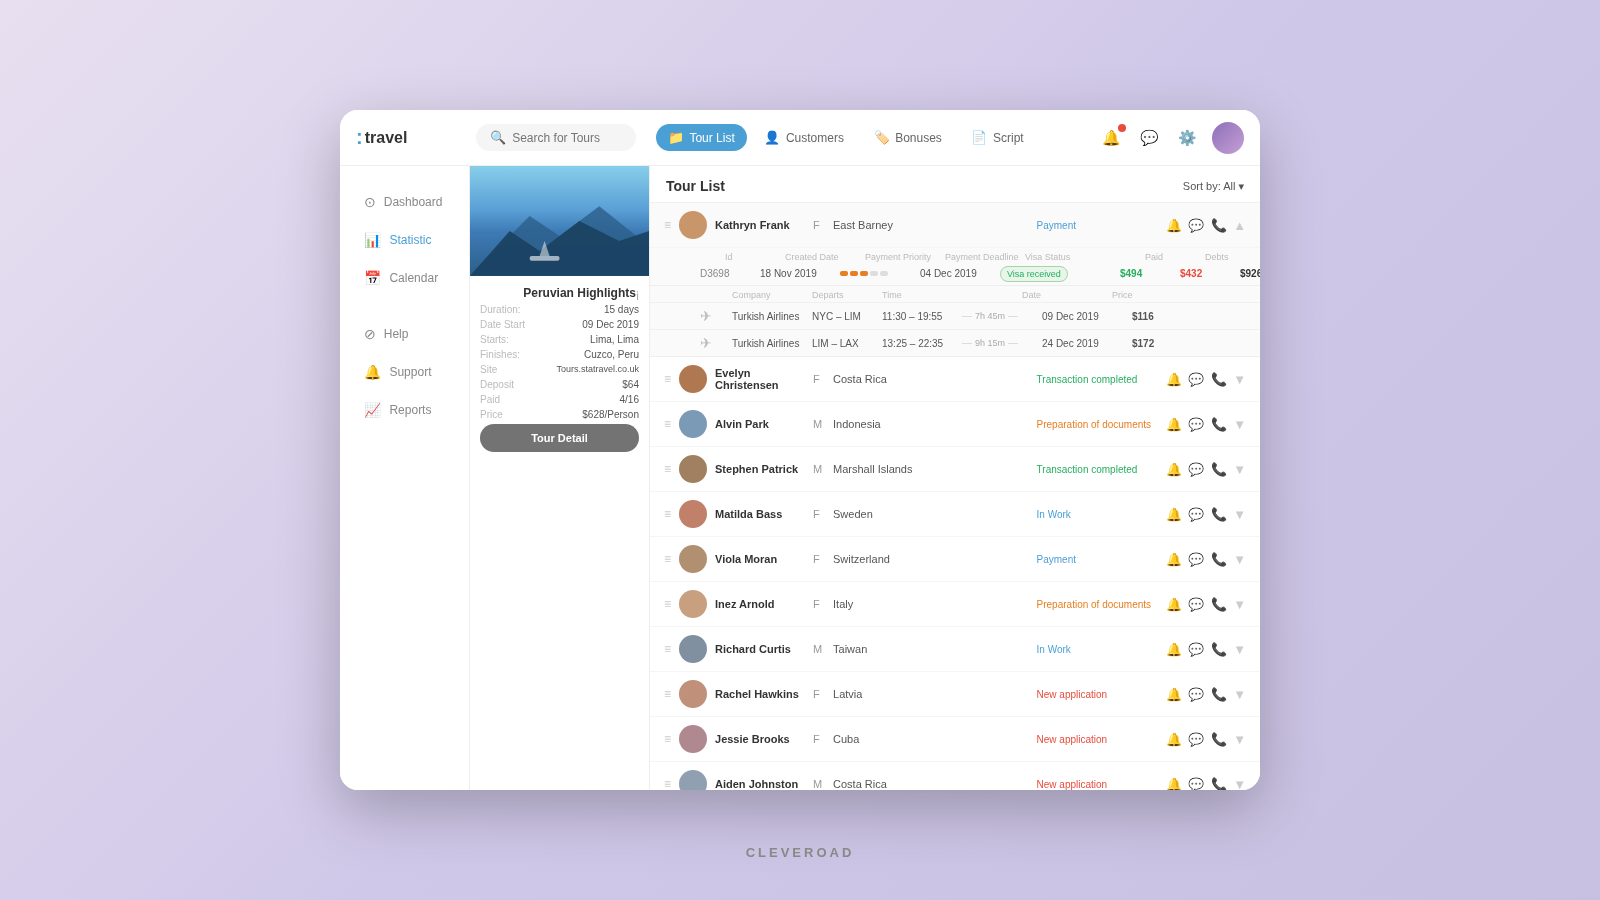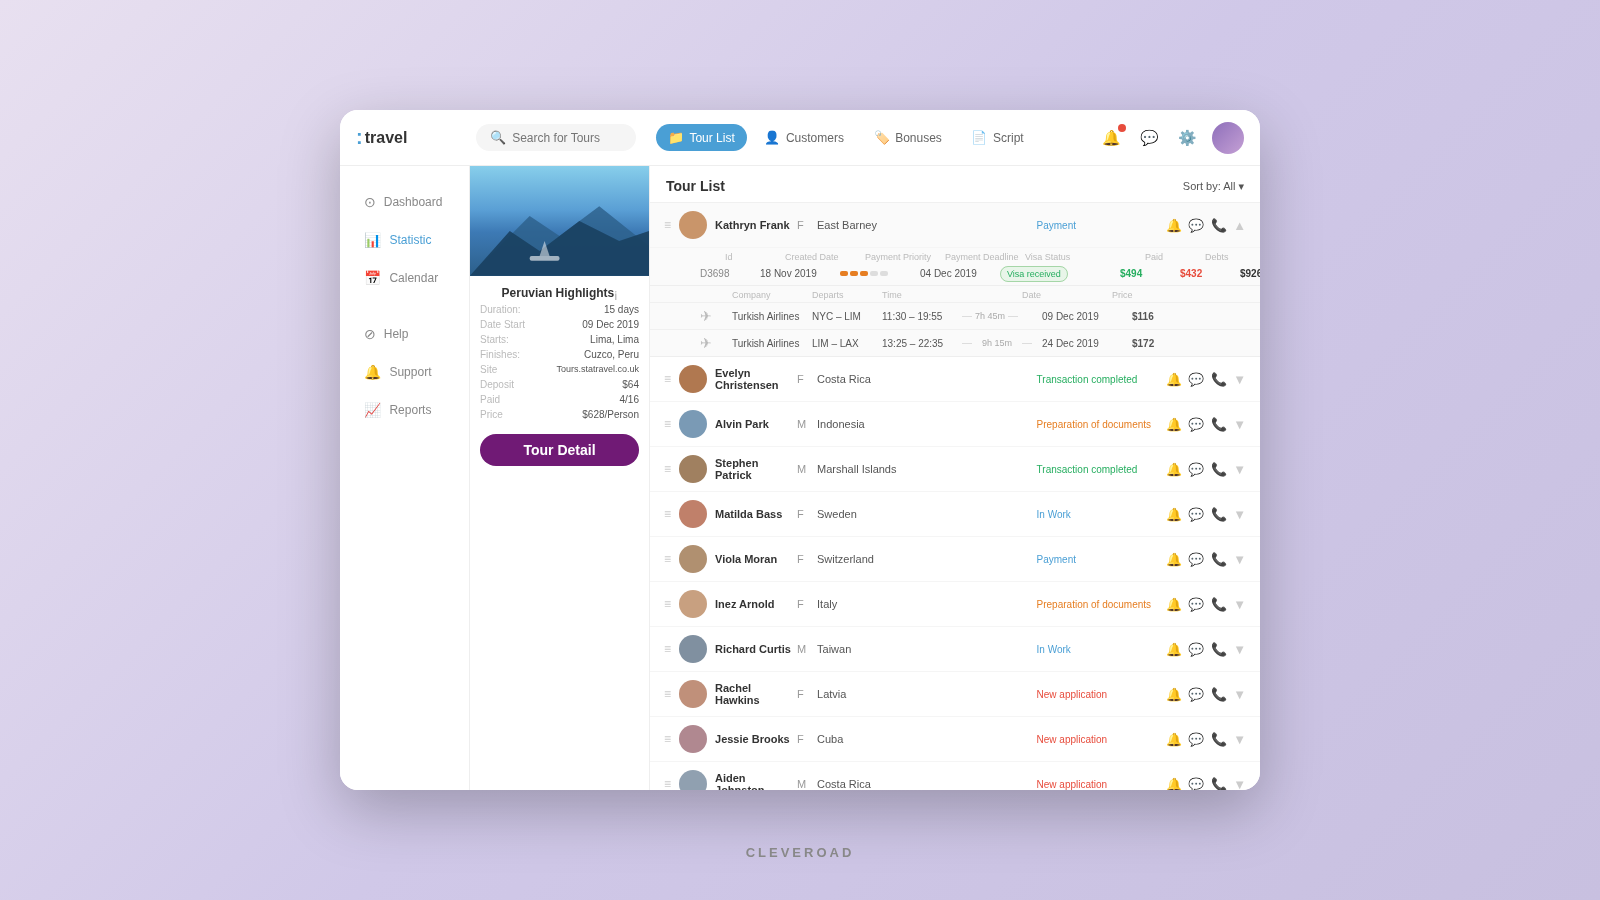--- a/index.html
+++ b/index.html
@@ -180,29 +180,28 @@
     .tour-field {
       display: flex;
       justify-content: space-between;
       font-size: 10px;
       margin-bottom: 4px;
     }
     .tour-field-label { color: #bbb; }
     .tour-field-value { color: #555; font-weight: 500; text-align: right; }
     .tour-detail-btn {
       width: 100%;
-      background: #701a75;
+      background: #737373;
       color: #fff;
       border: none;
       border-radius: 20px;
       padding: 8px;
-      font-size: 14px;
+      font-size: 11px;
       font-weight: 600;
       cursor: pointer;
-      margin-top: 10px;
     }
     
     .main-content {
       flex: 1;
       display: flex;
       flex-direction: column;
       overflow: hidden;
       background: #fff;
     }
     .main-header {
@@ -245,21 +244,21 @@
       flex-shrink: 0;
       overflow: hidden;
       display: flex;
       align-items: center;
       justify-content: center;
     }
     .customer-name {
       font-size: 11px;
       font-weight: 600;
       color: #333;
-      width: 82px;
+      width: 98px;
       flex-shrink: 0;
     }
     .customer-gender {
       font-size: 11px;
       color: #999;
       width: 20px;
       flex-shrink: 0;
     }
     .customer-country {
       font-size: 11px;
@@ -410,21 +409,21 @@
       <div class="tour-image">
         <svg class="tour-image-mountain" viewBox="0 0 180 80" xmlns="http://www.w3.org/2000/svg">
           <polygon points="0,80 60,20 90,40 130,10 180,50 180,80" fill="#2c5f8a" opacity="0.8"></polygon>
           <polygon points="0,80 40,35 70,55 110,25 150,45 180,35 180,80" fill="#1a4060" opacity="0.9"></polygon>
 
           <rect x="60" y="60" width="30" height="5" rx="2" fill="#fff" opacity="0.6"></rect>
           <polygon points="70,60 75,45 80,60" fill="#fff" opacity="0.5"></polygon>
         </svg>
       </div>
       <div class="tour-panel-content">
-        <div style="display:flex;align-items:center;justify-content:center;">
+        <div style="display:flex;align-items:center;justify-content:flex-end;">
           <div class="tour-name">Peruvian Highlights</div>
           <span style="color:#aaa;font-size:12px;cursor:pointer;">ℹ</span>
         </div>
 
         <div class="tour-field">
           <span class="tour-field-label">Duration:</span>
           <span class="tour-field-value">15 days</span>
         </div>
         <div class="tour-field">
           <span class="tour-field-label">Date Start</span>
@@ -536,21 +535,21 @@
             </div>
             <span>09 Dec 2019</span>
             <span style="font-weight:600;">$116</span>
           </div>
 
           <div style="display:grid;grid-template-columns:32px 80px 70px 80px 80px 90px 60px;padding:5px 14px 5px 50px;font-size:10px;color:#555;align-items:center;border-top:1px solid #f0f0f0;">
             <span style="color:#bbb;font-size:14px;">✈</span>
             <span>Turkish Airlines</span>
             <span>LIM – LAX</span>
             <span>13:25 – 22:35</span>
-            <div style="display:flex;align-items:center;gap:10px;font-size:9px;color:#aaa;">
+            <div style="display:flex;align-items:center;gap:3px;font-size:9px;color:#aaa;">
               <div style="width:10px;height:1px;background:#ddd;"></div>
               <span>9h 15m</span>
               <div style="width:10px;height:1px;background:#ddd;"></div>
             </div>
             <span>24 Dec 2019</span>
             <span style="font-weight:600;">$172</span>
           </div>
         </div>
 
         <div class="customer-row">

